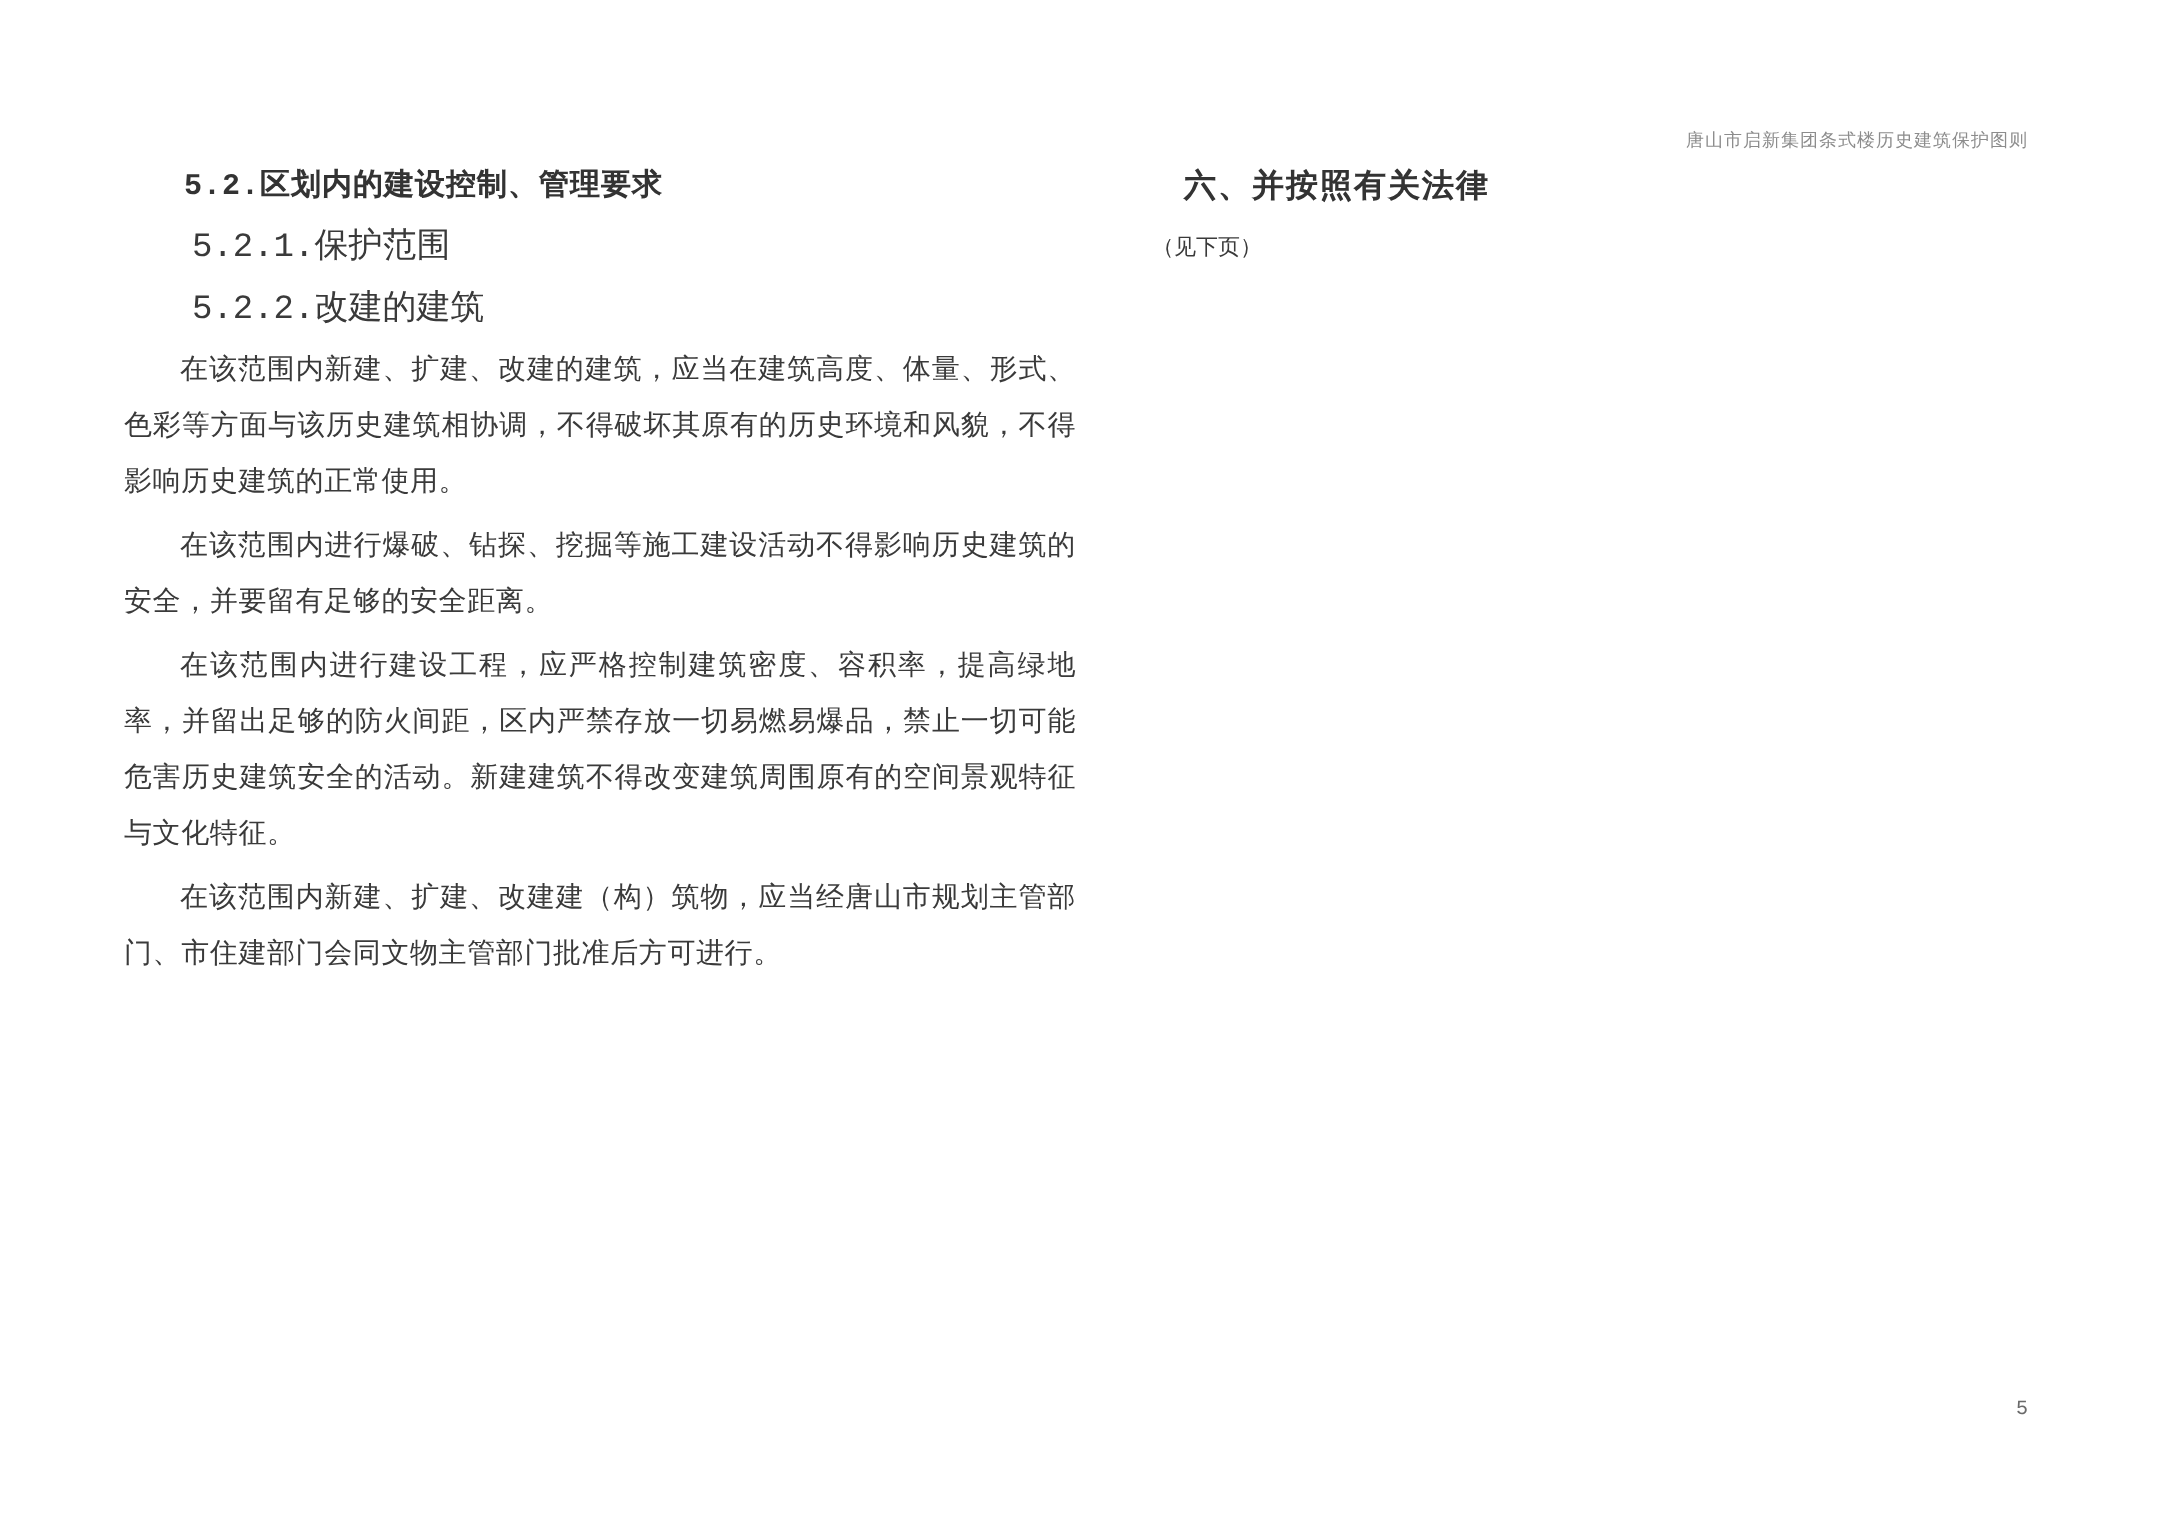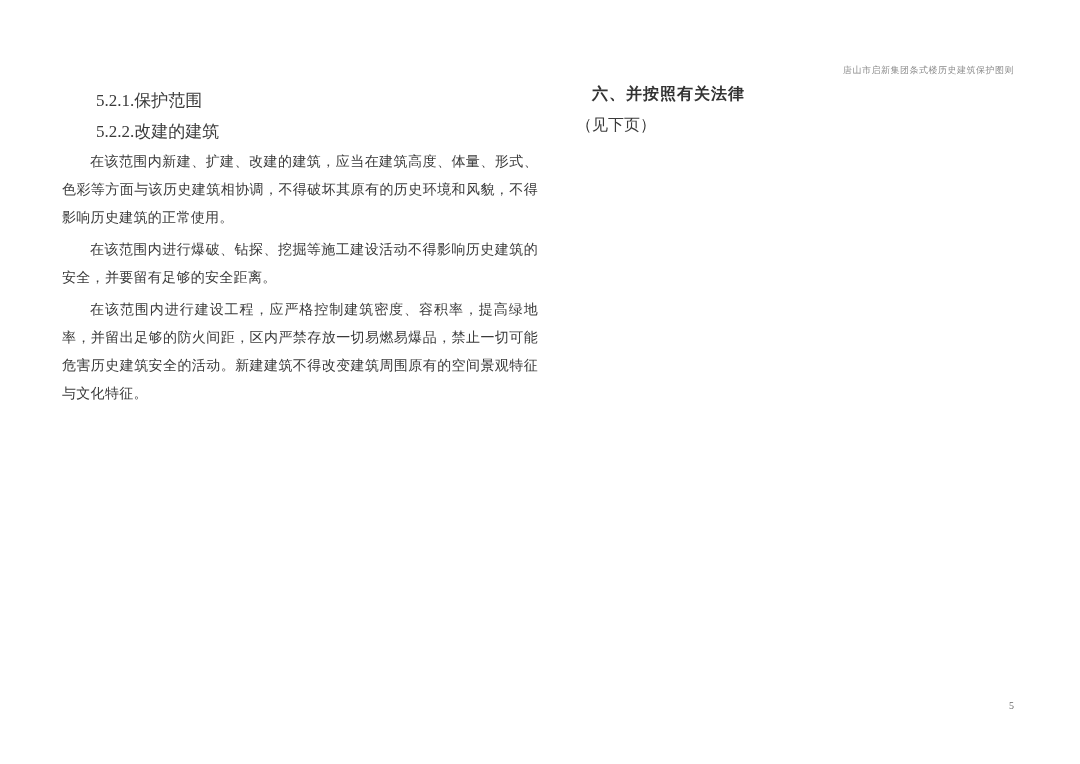--- a/index.html
+++ b/index.html
@@ -5,21 +5,21 @@
   html, body {
     margin: 0;
     padding: 0;
     background: #ffffff;
   }
   .page {
     position: relative;
     width: 1080px;
     height: 752px;
     background: #ffffff;
-    font-family: Liberation Serif, serif;
+    font-family: Liberation Mono, monospace;
     color: #3a3a3a;
     overflow: hidden;
   }
   .header-right {
     position: absolute;
     top: 64px;
     right: 66px;
     font-size: 9px;
     letter-spacing: 0.5px;
     color: #8c8c8c;
@@ -64,53 +64,55 @@
   .chapter-heading {
     font-size: 16px;
     font-weight: bold;
     line-height: 24px;
     margin: 0;
     text-indent: 1em;
     letter-spacing: 1px;
     color: #333333;
   }
   .see-note {
-    font-size: 16px;
+    font-size: 11px;
     line-height: 24px;
     margin: 7px 0 0 0;
     color: #3a3a3a;
   }
   .page-number {
     position: absolute;
     right: 66px;
     top: 700px;
     font-size: 10px;
     color: #6a6a6a;
   }
 </style>
 </head>
 <body>
 
 <div class="page">
 
   <div class="header-right">唐山市启新集团条式楼历史建筑保护图则</div>
 
   <div class="col-left">
+    <h2 class="section-heading">5.2.区划内的建设控制、管理要求</h2>
 
     <h3 class="subsection-heading">5.2.1.保护范围</h3>
 
 
     <h3 class="subsection-heading">5.2.2.改建的建筑</h3>
 
     <p class="para">在该范围内新建、扩建、改建的建筑，应当在建筑高度、体量、形式、色彩等方面与该历史建筑相协调，不得破坏其原有的历史环境和风貌，不得影响历史建筑的正常使用。</p>
 
     <p class="para">在该范围内进行爆破、钻探、挖掘等施工建设活动不得影响历史建筑的安全，并要留有足够的安全距离。</p>
 
     <p class="para">在该范围内进行建设工程，应严格控制建筑密度、容积率，提高绿地率，并留出足够的防火间距，区内严禁存放一切易燃易爆品，禁止一切可能危害历史建筑安全的活动。新建建筑不得改变建筑周围原有的空间景观特征与文化特征。</p>
 
+    <p class="para">在该范围内新建、扩建、改建建（构）筑物，应当经唐山市规划主管部门、市住建部门会同文物主管部门批准后方可进行。</p>
   </div>
 
   <div class="col-right">
     <h2 class="chapter-heading">六、并按照有关法律</h2>
 
     <p class="see-note">（见下页）</p>
   </div>
 
   <div class="page-number">5</div>
 

